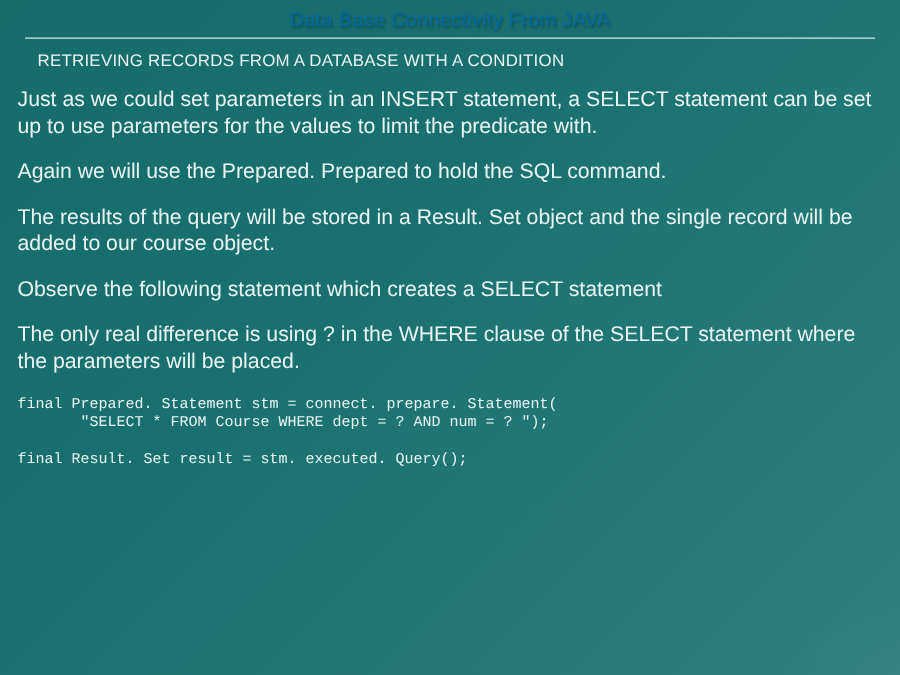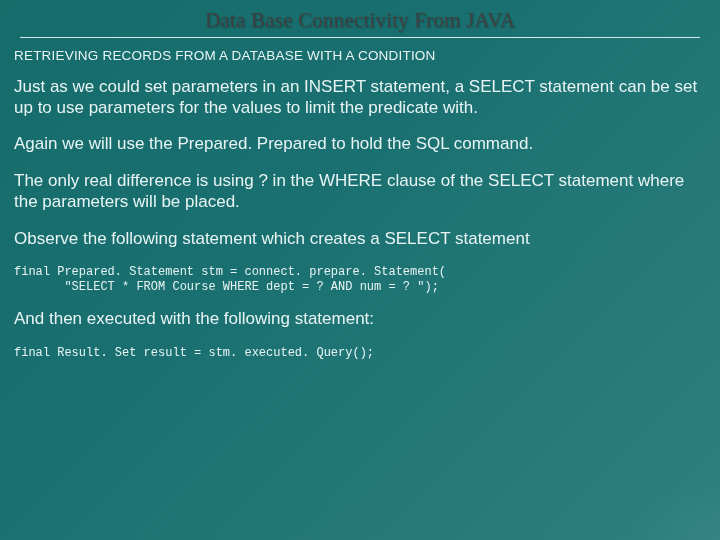--- a/index.html
+++ b/index.html
@@ -15,39 +15,39 @@
     color: #e8f4f4;
     position: relative;
   }
   .slide {
     padding: 8px 14px 12px 14px;
     box-sizing: border-box;
     width: 100%;
     height: 100%;
   }
   .title {
-    font-family: Liberation Serif, serif;
-    font-size: 21px;
+    font-family: Liberation Sans, sans-serif;
+    font-size: 16px;
     font-weight: 400;
-    color: #404040;
+    color: #0369a1;
     text-align: center;
     margin: 0 0 4px 0;
     padding-left: 100px;
     padding-right: 100px;
     text-shadow: 1px 1px 2px rgba(0,0,0,0.3);
     letter-spacing: 0.2px;
   }
   .underline {
     border-bottom: 1px solid #d0e8e8;
     margin: 0 6px 10px 6px;
   }
   .subheading {
     font-size: 13.5px;
     font-weight: 400;
-    margin: 0 0 14px 0;
+    margin: 0 0 14px 16px;
     letter-spacing: 0.2px;
   }
   .para {
     font-size: 17px;
     line-height: 1.22;
     margin: 0 0 16px 0;
   }
   .code {
     font-family: "Courier New", Courier, monospace;
     font-size: 12px;
@@ -69,26 +69,26 @@
 <body>
 
 <div class="slide">
   <h1 class="title">Data Base Connectivity From JAVA</h1>
   <div class="underline"></div>
 
   <div class="subheading">RETRIEVING RECORDS FROM A DATABASE WITH A CONDITION</div>
 
   <div class="para">Just as we could set parameters in an INSERT statement, a SELECT statement can be set up to use parameters for the values to limit the predicate with.</div>
   <div class="para">Again we will use the Prepared. Prepared to hold the SQL command.</div>
+  <div class="para">The results of the query will be stored in a Result. Set object and the single record will be added to our course object.</div>
+  <div class="para">Observe the following statement which creates a SELECT statement</div>
   <div class="para">The only real difference is using ? in the WHERE clause of the SELECT statement where the parameters will be placed.</div>
-  <div class="para">Observe the following statement which creates a SELECT statement</div>
 
   <div class="code">final Prepared. Statement stm = connect. prepare. Statement(
        "SELECT * FROM Course WHERE dept = ? AND num = ? ");</div>
 
 
 
-  <div class="para">And then executed with the following statement:</div>
 
   <div class="code">final Result. Set result = stm. executed. Query();</div>
 </div>
 
 <div class="corner-shadow"></div>
 
 </body></html>

